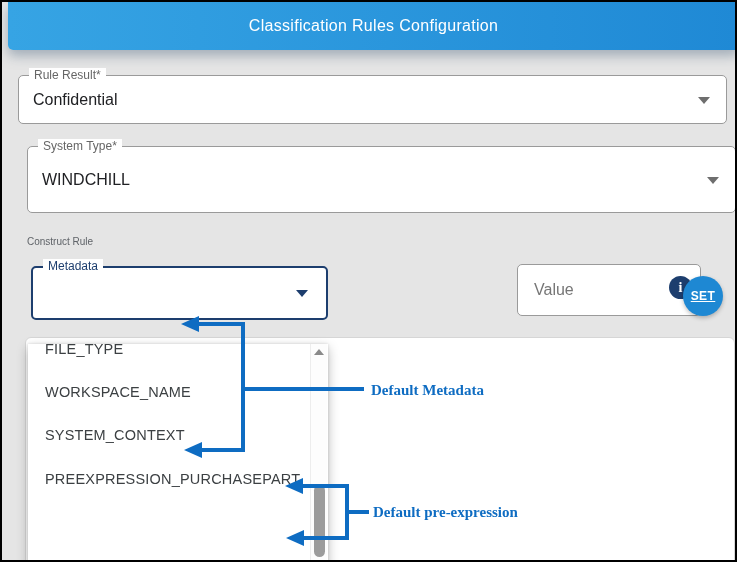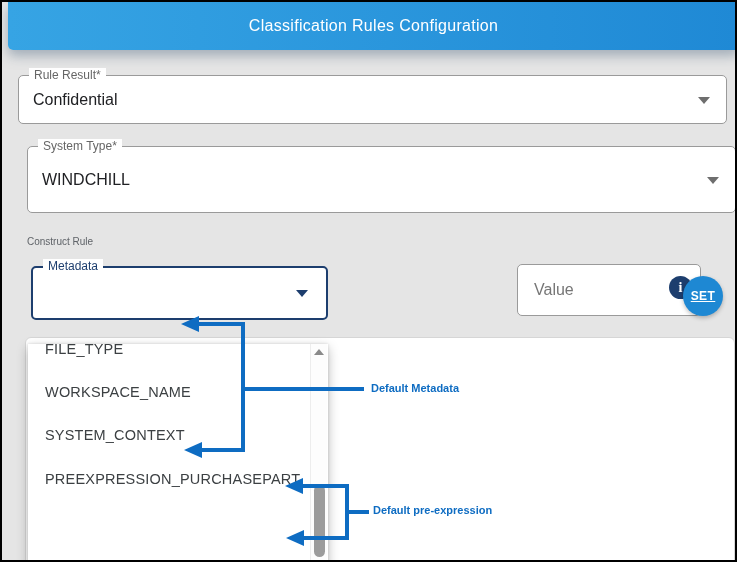--- a/index.html
+++ b/index.html
@@ -120,21 +120,21 @@
   }
   .scroll-thumb {
     position:absolute; top:141px; left:3px; width:11px; height:72px;
     background:#9c9c9c; border-radius:6px; cursor:grab;
   }
 
   
   .annot-svg { position:absolute; left:0; top:0; width:741px; height:566px; z-index:8; pointer-events:none; }
   .annot-label {
     position:absolute; z-index:9; color:var(--annotation-blue,#0e6cc2);
-    font-size:11px; font-weight:bold; white-space:nowrap;
+    font-size:15px; font-weight:bold; white-space:nowrap;font-family:Liberation Serif, serif;
   }
   .annot-default { left:371px; top:382px; }
   .annot-custom  { left:373px; top:504px; }
 </style>
 </head>
 <body>
 
 <div class="screen">
   <div class="stage">
 

